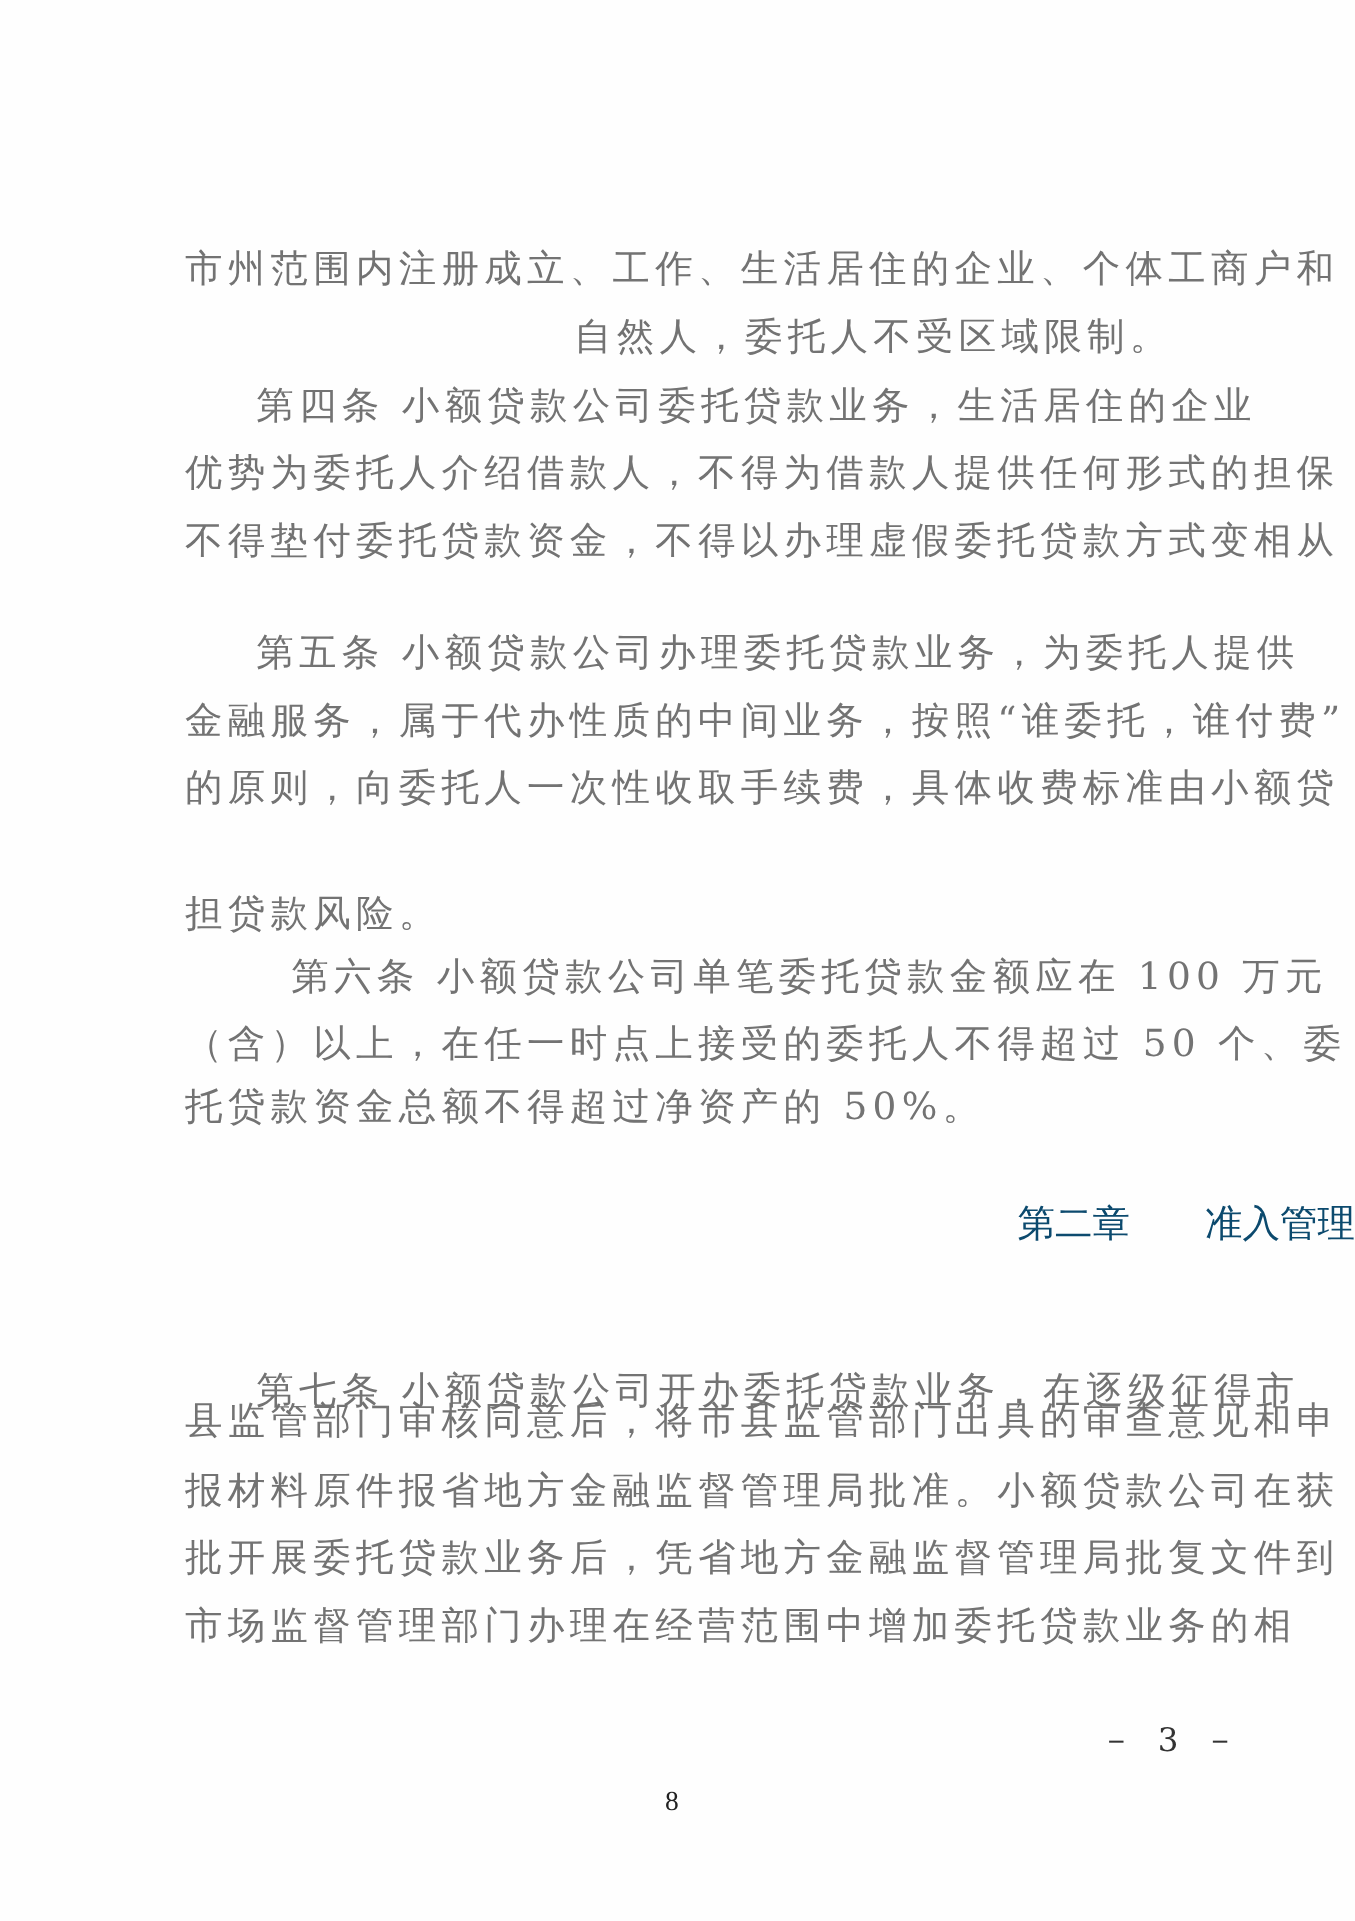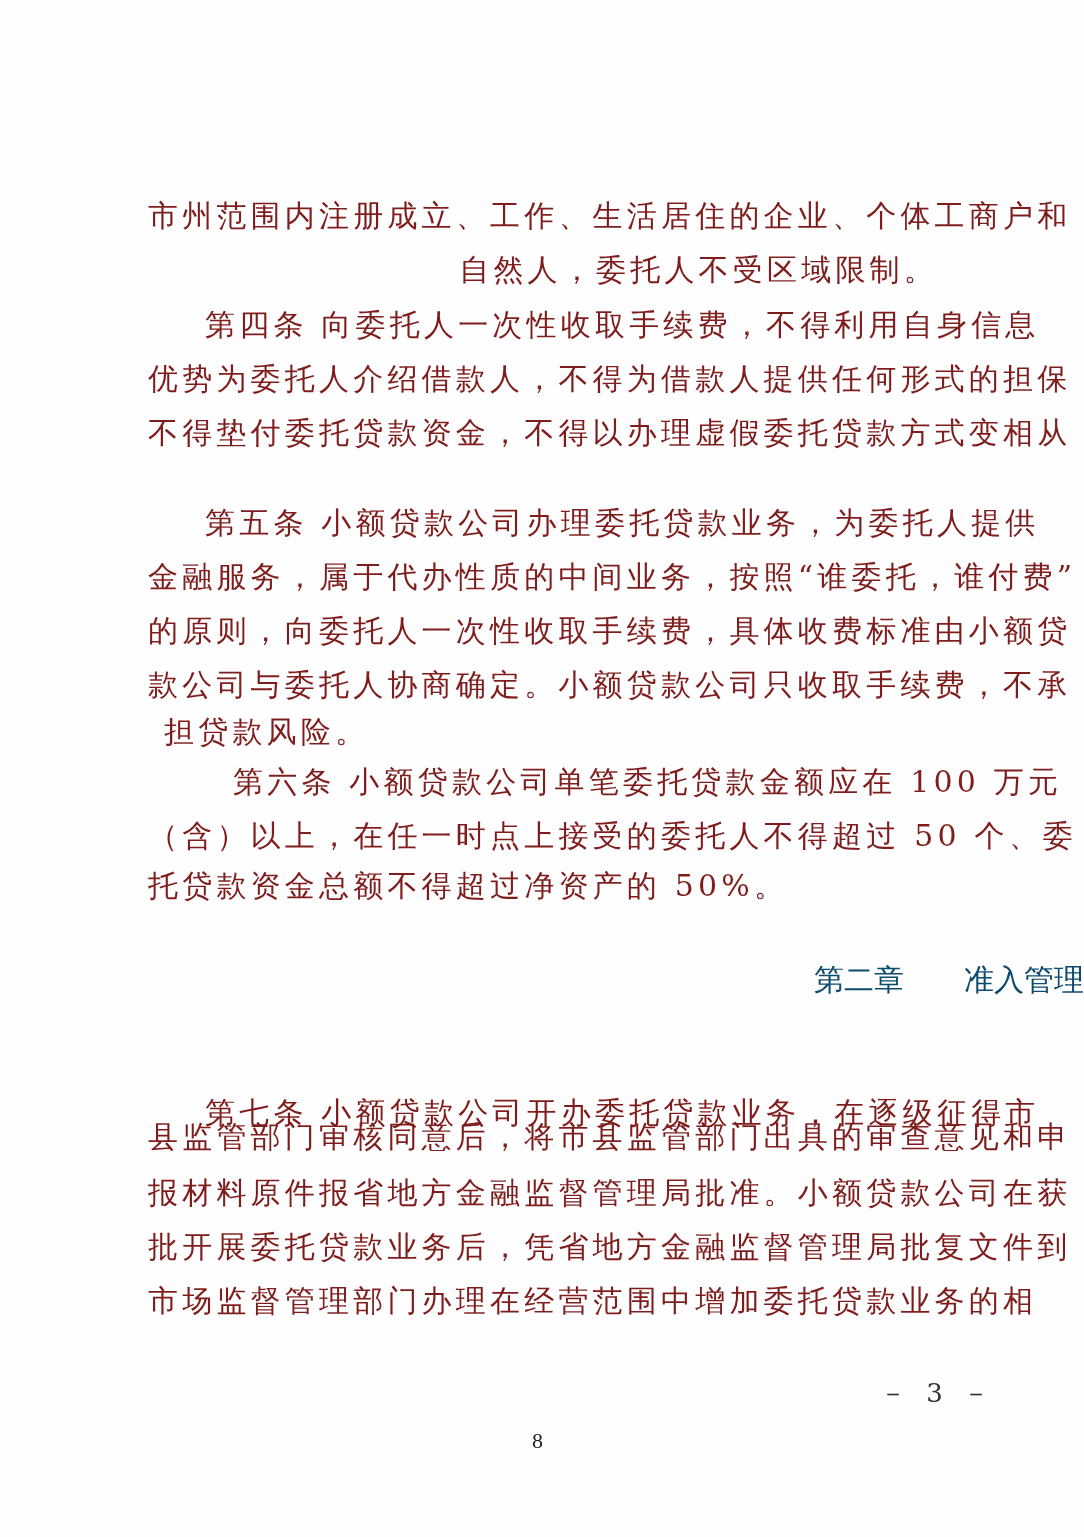--- a/index.html
+++ b/index.html
@@ -23,21 +23,21 @@
       background: #fefefe;
     }
     .line {
       position: absolute;
       left: 148px;
       width: 790px;
       font-size: 30px;
       line-height: 40px;
       letter-spacing: 4.2px;
       white-space: nowrap;
-      color: #7f1d1d;
+      color: #737373;
     }
     .indent { left: 205px; width: 733px; }
     .chapter-title {
       position: absolute;
       left: 0;
       width: 1084px;
       top: 960px;
       text-align: right;
       font-family: "DejaVu Sans", "Liberation Sans", sans-serif;
       font-size: 30px;
@@ -66,29 +66,28 @@
     }
   </style>
 </head>
 <body>
 
 <div class="page">
 
   <div class="line" style="top:196px;">市州范围内注册成立、工作、生活居住的企业、个体工商户和</div>
   <div class="line" style="top:250px;text-align:right;">自然人，委托人不受区域限制。</div>
 
-  <div class="line indent" style="top:305px;">第四条 向委托人一次性收取手续费，不得利用自身信息</div>
+  <div class="line indent" style="top:305px;">第四条 小额贷款公司委托贷款业务，生活居住的企业</div>
   <div class="line" style="top:359px;">优势为委托人介绍借款人，不得为借款人提供任何形式的担保，</div>
   <div class="line" style="top:413px;">不得垫付委托贷款资金，不得以办理虚假委托贷款方式变相从</div>
 
   <div class="line indent" style="top:503px;">第五条 小额贷款公司办理委托贷款业务，为委托人提供</div>
   <div class="line" style="top:557px;">金融服务，属于代办性质的中间业务，按照“谁委托，谁付费”</div>
   <div class="line" style="top:611px;">的原则，向委托人一次性收取手续费，具体收费标准由小额贷</div>
-  <div class="line" style="top:665px;">款公司与委托人协商确定。小额贷款公司只收取手续费，不承</div>
-  <div class="line" style="top:712px;margin-left:16px;">担贷款风险。</div>
+  <div class="line" style="top:712px;">担贷款风险。</div>
 
   <div class="line indent" style="top:762px;margin-left:28px;">第六条 小额贷款公司单笔委托贷款金额应在 100 万元</div>
   <div class="line" style="top:816px;">（含）以上，在任一时点上接受的委托人不得超过 50 个、委</div>
   <div class="line" style="top:866px;">托贷款资金总额不得超过净资产的 50%。</div>
 
   <div class="chapter-title">第二章　　准入管理</div>
 
   <div class="line indent" style="top:1065px;margin-top:28px;">第七条 小额贷款公司开办委托贷款业务，在逐级征得市</div>
   <div class="line" style="top:1119px;font-family:Liberation Mono, monospace;">县监管部门审核同意后，将市县监管部门出具的审查意见和申</div>
   <div class="line" style="top:1173px;">报材料原件报省地方金融监督管理局批准。小额贷款公司在获</div>

